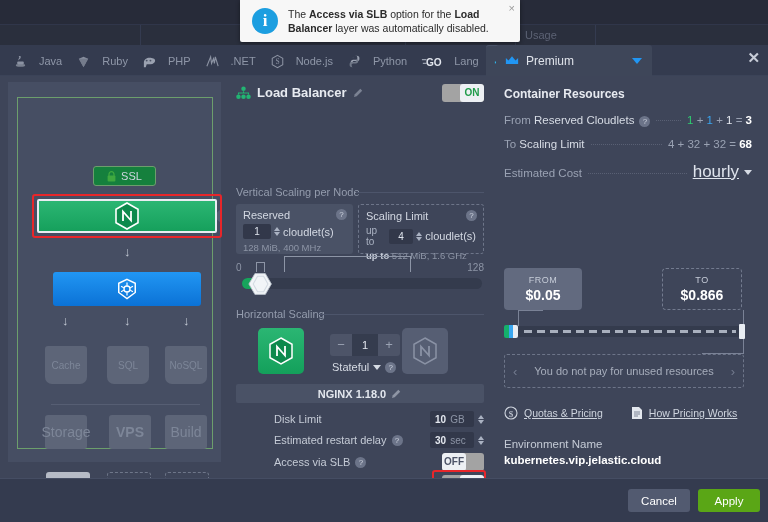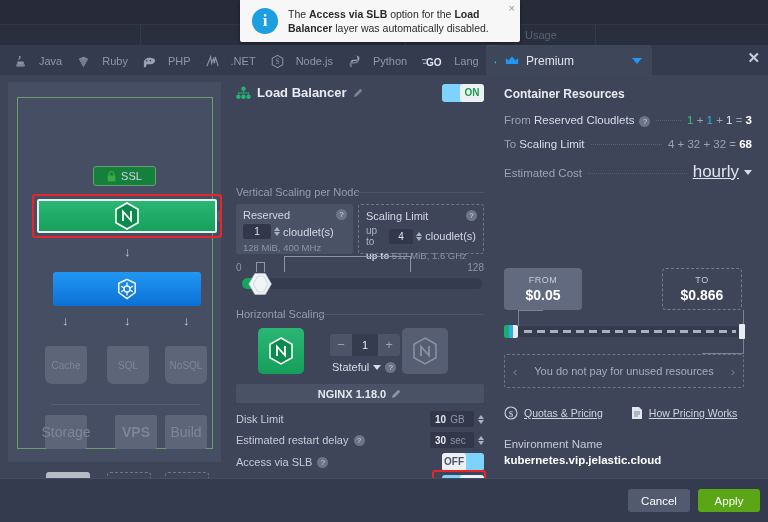--- a/index.html
+++ b/index.html
@@ -165,21 +165,21 @@
     border-right: 9px solid #565e73; cursor: pointer;
   }
 
   
   .center { position: absolute; left: 228px; top: 0; width: 264px; height: 402px; }
   .lb-head { position: absolute; left: 8px; top: 9px; display: flex; align-items: center; gap: 6px; }
   .lb-title { color: #e7eaf0; font-size: 13px; font-weight: bold; }
   .pencil { width: 11px; height: 11px; display:block; opacity: .55; }
   .toggle {
     position: absolute; width: 42px; height: 18px; border-radius: 3px;
-    background: #7dd3fc; cursor: pointer; overflow: hidden;
+    background: #a3a3a3; cursor: pointer; overflow: hidden;
   }
   .toggle .knob {
     position: absolute; top: 0; width: 24px; height: 18px;
     background: #edf0f4; border-radius: 3px;
     font-size: 10px; font-weight: bold; line-height: 18px; text-align: center;
   }
   .toggle.on  .knob { right: 0; color: #1f9b4a; }
   .toggle.off .knob { left: 0;  color: #4d5468; }
 
   .sec-label {
@@ -254,21 +254,21 @@
     color: #cdd3de; font-size: 8px; line-height: 11px; text-align: center; cursor: pointer;
   }
   .nginx-bar {
     position: absolute; left: 8px; top: 308px; width: 248px; height: 19px;
     background: #4a5266; border-radius: 2px;
     display: flex; align-items: center; justify-content: center; gap: 5px;
     color: #e3e7ee; font-size: 11px; font-weight: bold; cursor: pointer;
   }
 
   .opt-row { position: absolute; left: 8px; width: 248px; height: 20px; display: flex; align-items: center; }
-  .opt-label { color: #c5cbd6; font-size: 11px; display: flex; align-items: center; gap: 5px; }
+  .opt-label { color: #c5cbd6; font-size: 11px; display: flex; align-items: center; gap: 5px; margin-left: 38px; }
   .opt-right { margin-left: auto; display: flex; align-items: center; gap: 4px; }
   .val-box {
     background: #32384a; border-radius: 2px; height: 16px; min-width: 44px;
     display: flex; align-items: center; gap: 4px; padding: 0 5px;
     color: #e3e7ee; font-size: 10px; font-weight: bold; cursor: text;
   }
   .val-box .u { color: #8d95a6; font-weight: normal; }
 
   .redbox { position: absolute; border: 2px solid #e8262a; border-radius: 3px; }
 
@@ -495,21 +495,21 @@
       <div class="arrow-d" style="left:116px;top:233px;">↓</div>
       <div class="arrow-d" style="left:175px;top:233px;">↓</div>
 
       <div class="grey-node" style="left:37px;top:264px;">Cache</div>
       <div class="grey-node" style="left:99px;top:264px;">SQL</div>
       <div class="grey-node" style="left:157px;top:264px;">NoSQL</div>
 
       <div class="divider-line"></div>
 
       <div class="grey-sq" style="left:37px;top:333px;">Storage</div>
-      <div class="grey-sq" style="left:107px;top:333px;font-weight:bold;">VPS</div>
+      <div class="grey-sq" style="left:101px;top:333px;font-weight:bold;">VPS</div>
       <div class="grey-sq" style="left:157px;top:333px;">Build</div>
 
       <div class="k8s-sq">
         <svg width="21" height="21" viewBox="0 0 24 24">
           <path d="M12 1.5l9 4.3v10L12 22.5 3 15.8v-10z" fill="#2f6fd0" stroke="#2f6fd0" stroke-width="1.6"></path>
           <circle cx="12" cy="12" r="3.2" fill="none" stroke="#ffffff" stroke-width="1.4"></circle>
           <path d="M12 5.2v3.3M12 15.5V18.8M5.8 9.1l3 1.6M15.2 13.3l3 1.6M18.2 9.1l-3 1.6M8.8 13.3l-3 1.6" stroke="#ffffff" stroke-width="1.2"></path>
         </svg>
       </div>
       <div class="plus-sq" style="left:99px;top:390px;">+</div>

